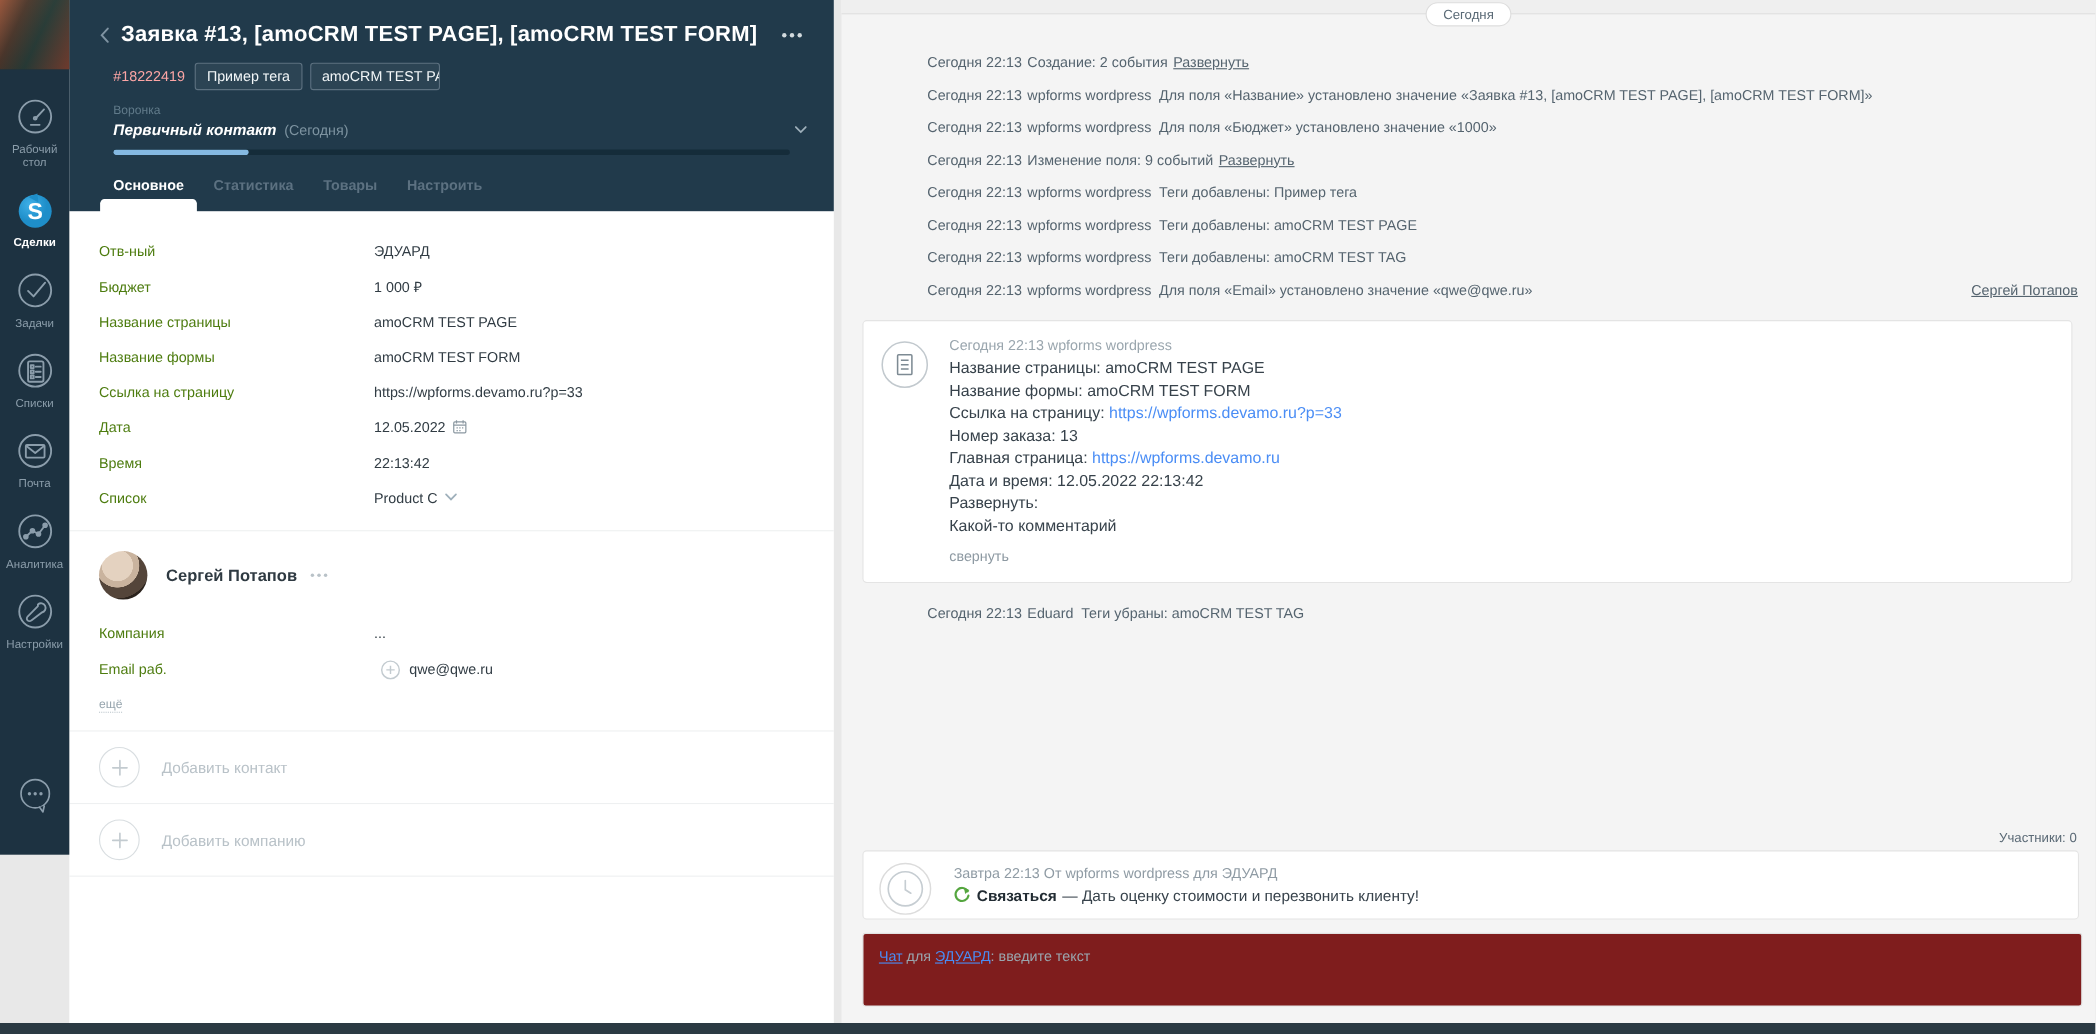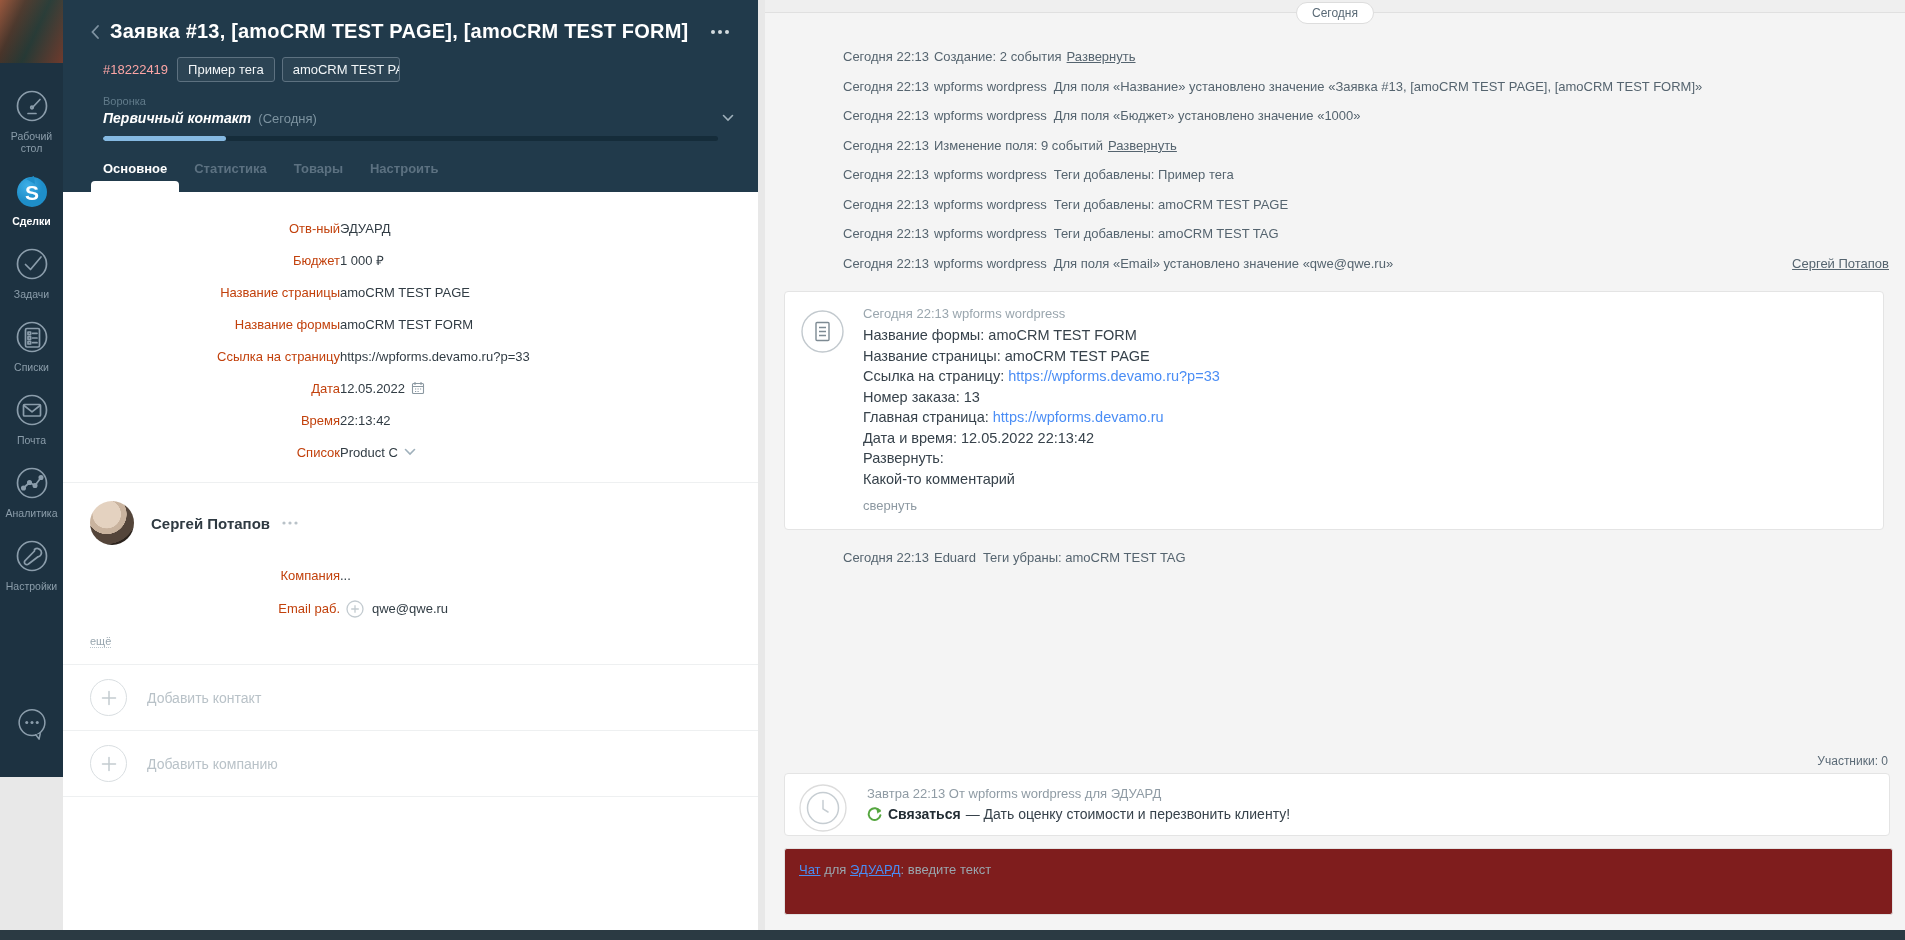--- a/index.html
+++ b/index.html
@@ -38,21 +38,21 @@
   .progress { margin:10px 16px 0 13px; height:5px; border-radius:2.5px; background:#152c3a; overflow:hidden; }
   .progress-fill { height:100%; background:#85b9e2; border-radius:2.5px; }
   .tabs { display:flex; margin:20px 0 0 13px; position:relative; }
   .tab { font-size:13px; font-weight:bold; color:#5c7181; margin-right:27px; cursor:pointer; padding-bottom:18px; position:relative; }
   .tab.active { color:#ffffff; }
   .tab.active::after { content:""; position:absolute; left:-12px; right:-12px; bottom:0; height:13px; background:#ffffff; border-radius:4px 4px 0 0; }
 
   .lead-body { padding:0; }
   .fields { padding:20px 0 14px 27px; }
   .frow { display:flex; align-items:center; height:32px; font-size:13px; }
-  .flabel { width:250px; color:#c2410c; flex:none;text-align:right; }
+  .flabel { width:250px; color:#4d7c0f; flex:none; }
   .fvalue { color:#313c44; display:flex; align-items:center; cursor:pointer; }
   .fvalue .ic { margin-left:6px; }
   .divider { height:1px; background:#eef0f1; }
   .contact { padding:18px 0 6px 27px; }
   .c-head { display:flex; align-items:center; cursor:pointer; }
   .c-avatar { width:44px; height:44px; border-radius:50%; flex:none; background:
       radial-gradient(circle at 38% 30%, #e4d2c0 0 34%, #c9b39e 35% 48%, #54453a 49% 72%, #2b231d 73%);
       margin-right:17px; }
   .c-name { font-size:15px; font-weight:bold; color:#2f3a42; }
   .c-dots { margin-left:12px; display:inline-flex; cursor:pointer; }
@@ -80,21 +80,21 @@
   .note-icon { position:absolute; left:15px; top:17px; }
   .nc-head { font-size:13px; color:#9aa6ae; margin-bottom:4px; }
   .nc-line { font-size:14.5px; color:#37424b; line-height:20.5px; }
   .nc-line a { color:#4a8df5; text-decoration:none; cursor:pointer; }
   .nc-collapse { font-size:13px; color:#8d99a2; margin-top:9px; cursor:pointer; }
   .after-event { padding:20px 16px 0 78px; }
   .participants { margin-top:auto; text-align:right; font-size:12px; color:#5b6a76; padding-right:17px; }
   .task-card { background:#ffffff; border:1px solid #e4e4e4; border-radius:4px; margin:5px 15px 0 19px; position:relative; padding:12px 20px 13px 82px; }
   .task-icon { position:absolute; left:13px; top:9px; }
   .tc-head { font-size:13px; color:#8f9ba4; }
-  .tc-line { display:flex; align-items:center; margin-top:5px; font-size:14px; color:#37424b; }
+  .tc-line { display:flex; align-items:flex-start; margin-top:5px; font-size:14px; color:#37424b; }
   .tc-line .ic { margin-right:6px; }
   .tc-type { font-weight:bold; color:#222c33; margin-right:5px; }
   .chat-box { background:#7f1d1d; border:1px solid #e2e2e2; border-radius:3px; margin:12px 12px 15px 19px; height:67px; padding:13px 14px; font-size:13px; color:#9aa6ae; cursor:text; }
   .chat-box a { color:#4a8df5; text-decoration:underline; cursor:pointer; }
 
   .bottom-bar { position:absolute; left:0; bottom:0; width:1905px; height:10px; background:#2b3a43; z-index:9; }
 </style>
 </head>
 <body>
 
@@ -413,22 +413,22 @@
         <svg width="45" height="45" viewBox="0 0 45 45" fill="none" stroke="#c2c9ce" stroke-width="1.4">
           <circle cx="22.5" cy="22.5" r="20.5"></circle>
           <g stroke="#7d8a93">
             <rect x="16" y="13.5" width="13" height="18" rx="1"></rect>
             <path d="M19 18.5h7 M19 22.5h7 M19 26.5h7"></path>
           </g>
         </svg>
       </span>
     <div class="nc-head">Сегодня 22:13 wpforms wordpress</div>
     <div class="nc-body">
+        <div class="nc-line"><span>Название страницы: amoCRM TEST PAGE</span></div>
         <div class="nc-line"><span>Название формы: amoCRM TEST FORM</span></div>
-        <div class="nc-line"><span>Название страницы: amoCRM TEST PAGE</span></div>
         <div class="nc-line"><span>Ссылка на страницу: </span><a>https://wpforms.devamo.ru?p=33</a></div>
         <div class="nc-line"><span>Номер заказа: 13</span></div>
         <div class="nc-line"><span>Главная страница: </span><a>https://wpforms.devamo.ru</a></div>
         <div class="nc-line"><span>Дата и время: 12.05.2022 22:13:42</span></div>
         <div class="nc-line"><span>Развернуть:</span></div>
         <div class="nc-line"><span>Какой-то комментарий</span></div>
       </div>
     <div class="nc-collapse">свернуть</div>
   </div>
 

